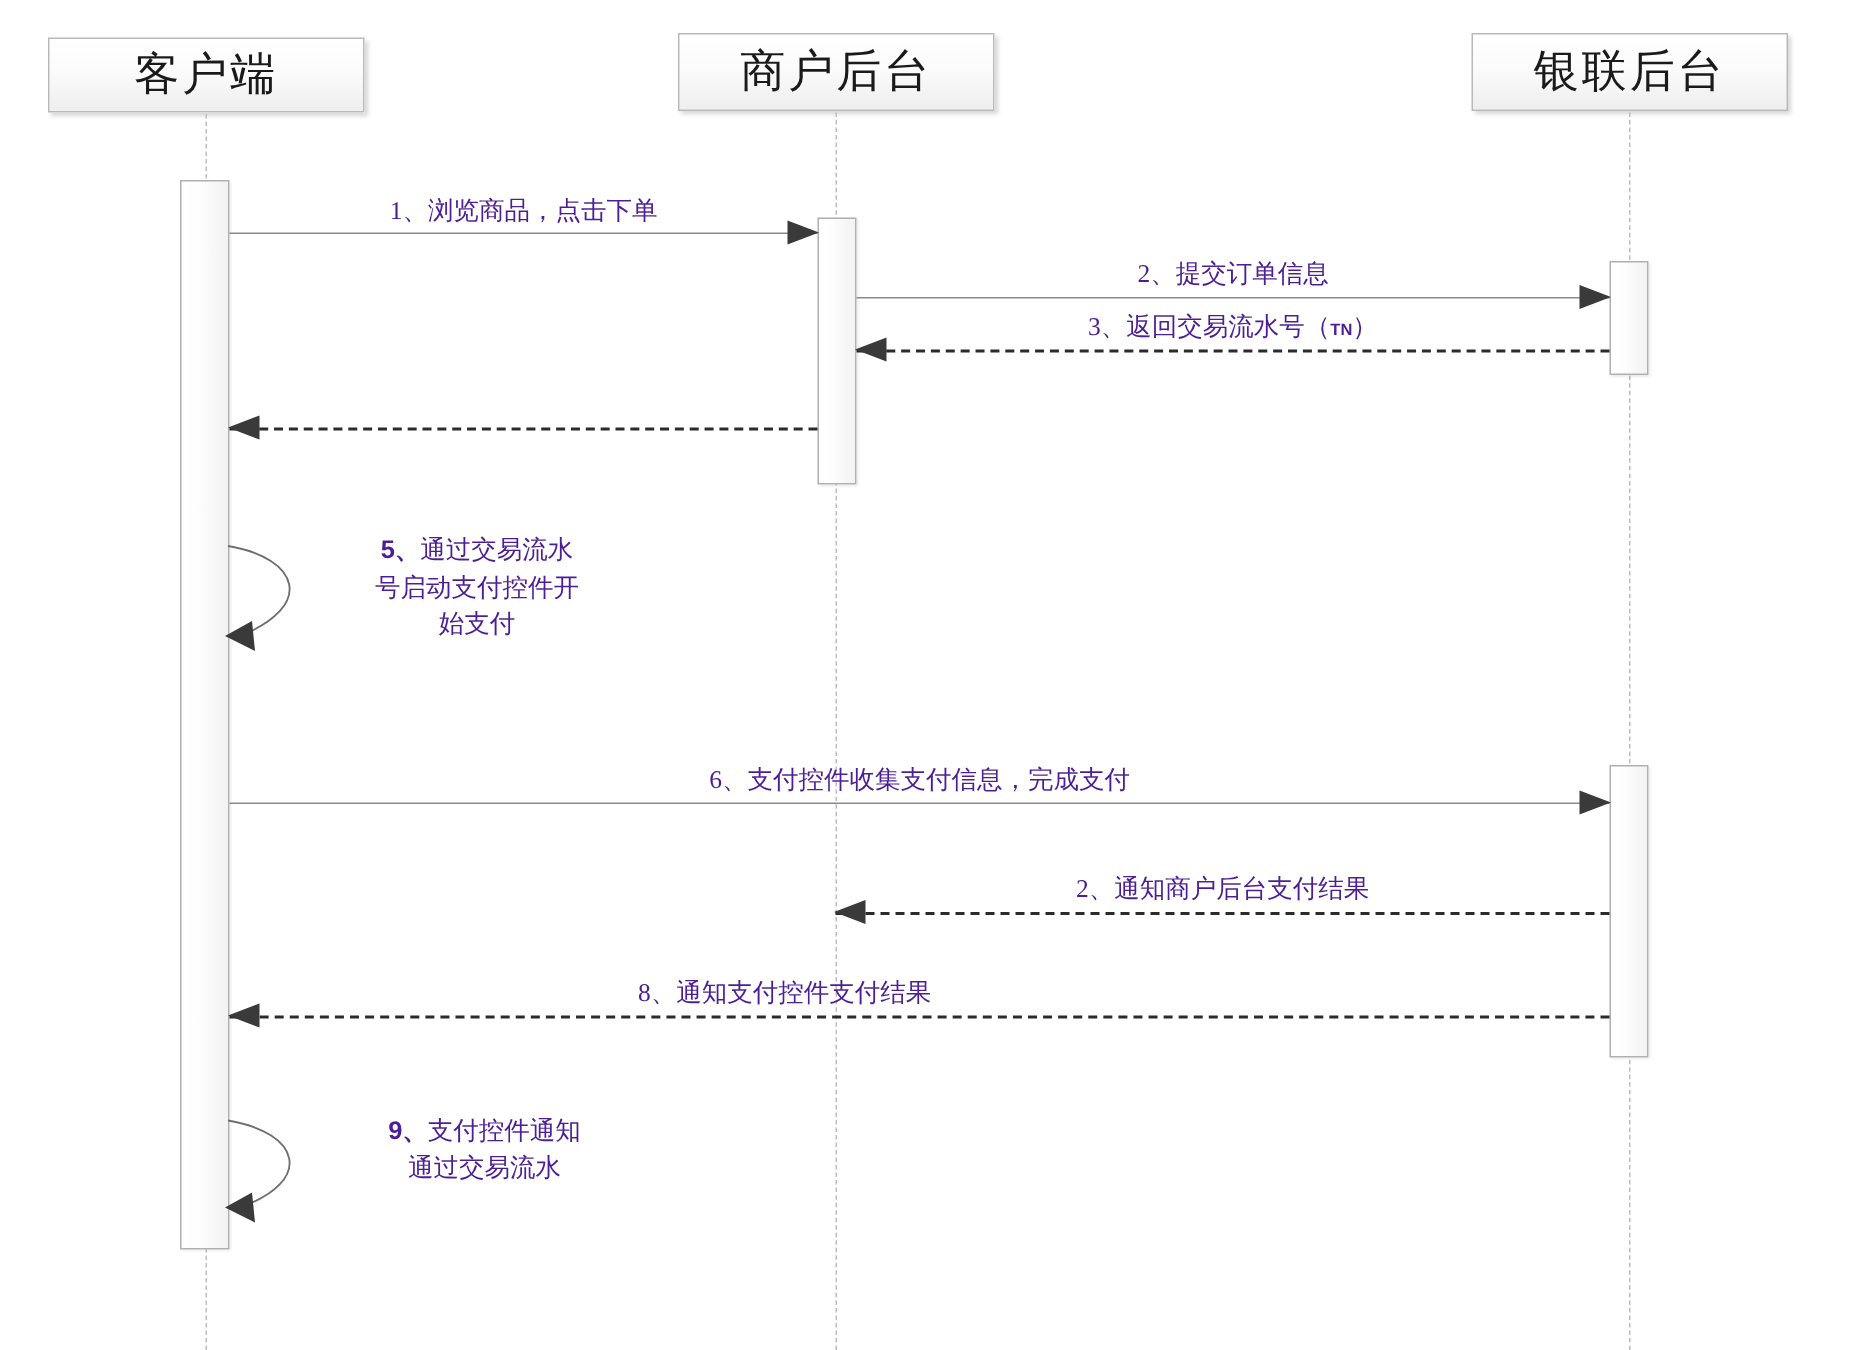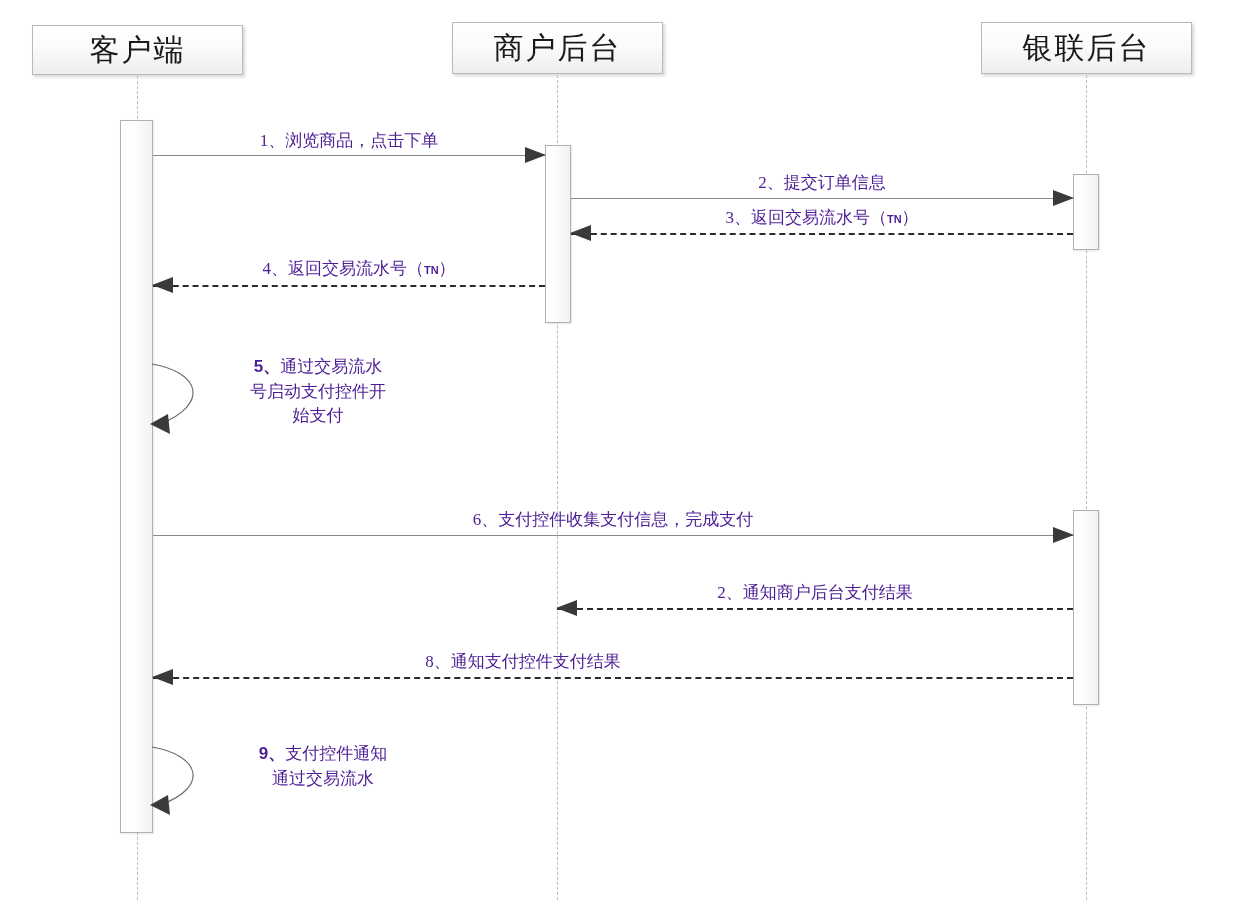--- a/index.html
+++ b/index.html
@@ -156,23 +156,20 @@
     <div class="head left"></div>
   </div>
   <div class="label center" style="left:571px; top:207px; width:502px;">
     <span>3、返回交易流水号（</span><span class="tn">TN</span><span>）</span>
   </div>
 
   <div class="msg dashed" style="left:153px; top:285px; width:392px;">
     <div class="line"></div>
     <div class="head left"></div>
   </div>
-  <div class="label center" style="left:163px; top:258px; width:392px;">
-    <span>4、返回交易流水号（</span><span class="tn">TN</span><span>）</span>
-  </div>
 
   <div class="selfmsg" style="left:148px; top:358px; width:90px; height:80px;">
     <svg width="90" height="80" viewBox="0 0 90 80">
       <path d="M 4 6 C 52 14, 62 46, 12 66" fill="none" stroke="#6e6e6e" stroke-width="1.2"></path>
       <polygon points="20,56 22,76 2,66" fill="#3a3a3a"></polygon>
     </svg>
   </div>
   <div class="label multiline" style="left:228px; top:355px; width:180px;">
     <b>5、</b><span>通过交易流水</span><br>
     <span>号启动支付控件开</span><br>

